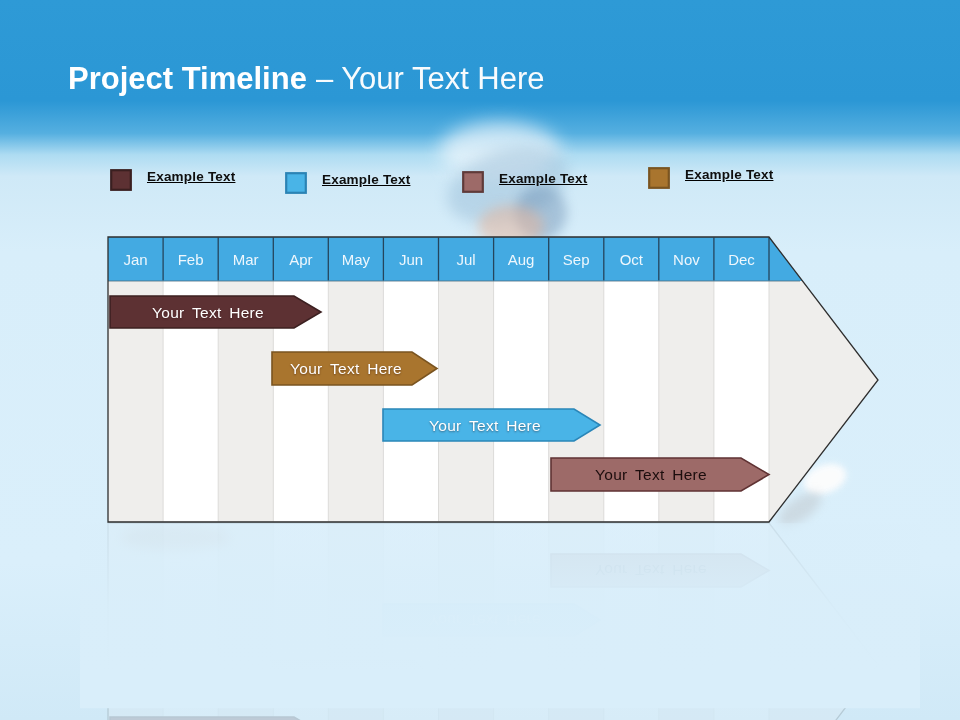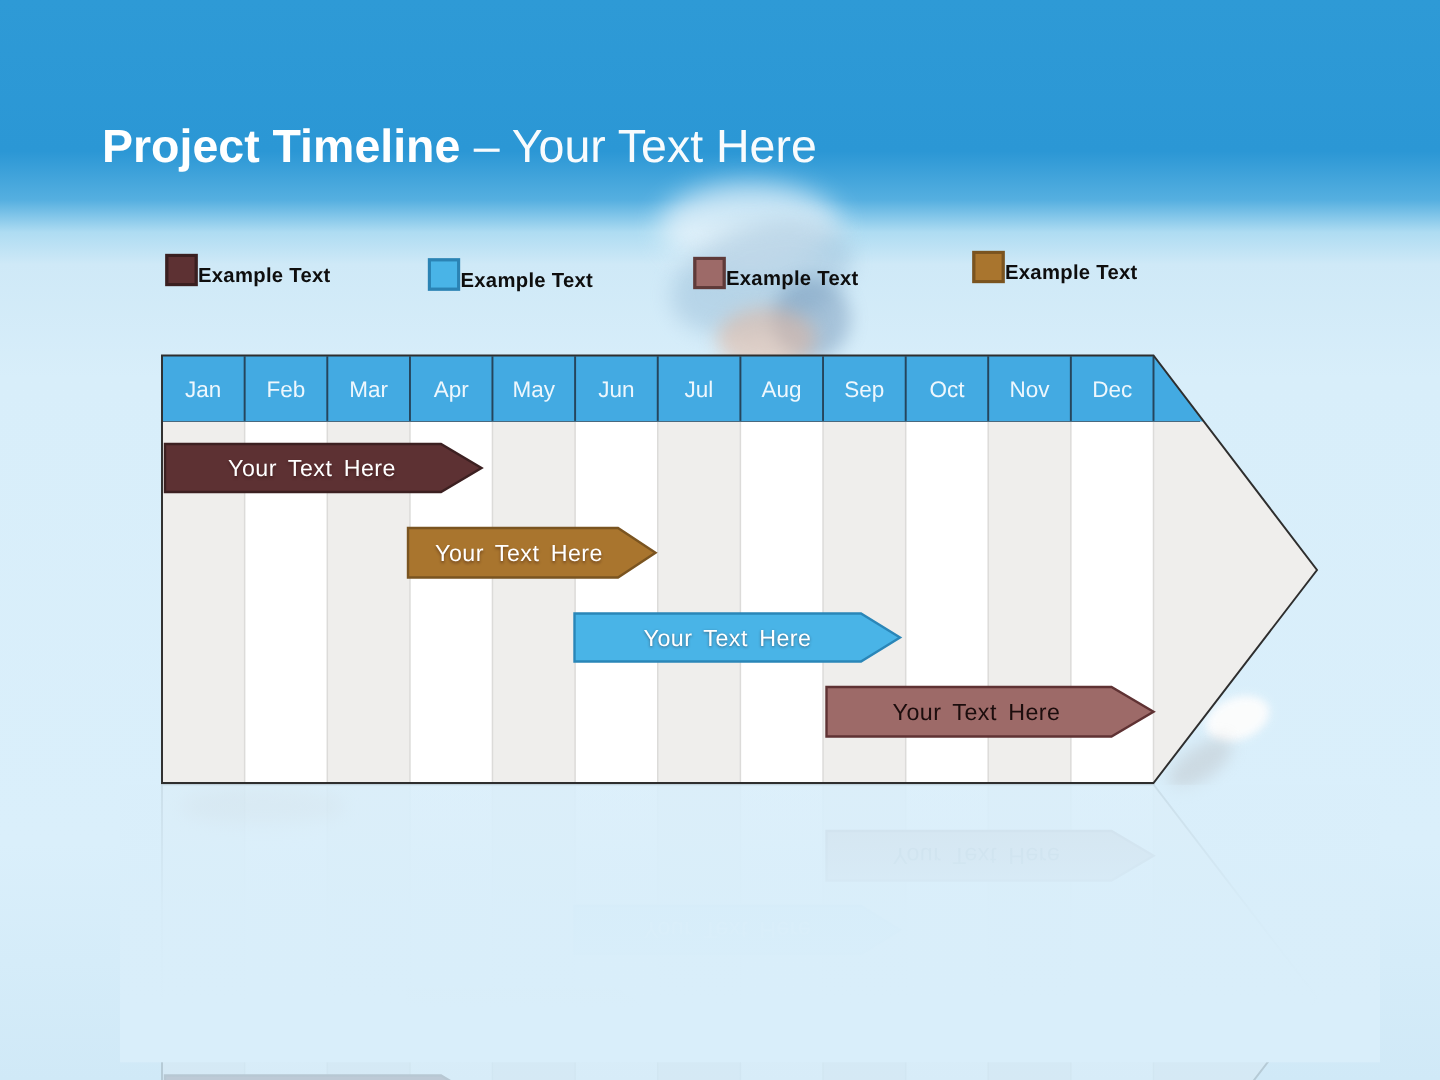--- a/index.html
+++ b/index.html
@@ -5,26 +5,26 @@
   html,body{margin:0;padding:0;}
   body{width:960px;height:720px;overflow:hidden;font-family:"Liberation Sans",sans-serif;}
   .slide{
     position:relative;width:960px;height:720px;overflow:hidden;
     background:linear-gradient(180deg,
       #2e9ad6 0%, #2b97d5 14%, #55afe0 18.5%, #aedcf2 21.5%,
       #cfe9f7 24.5%, #d8eefa 35%, #daeffb 78%, #d0e9f7 100%);
   }
   .title{
     position:absolute;left:68px;top:61px;white-space:nowrap;
-    color:#ffffff;font-size:31px;line-height:1.15;margin-top:19px;
+    color:#ffffff;font-size:31px;line-height:1.15;
   }
   .t-main{font-weight:700;}
   .t-sub{font-weight:400;margin-left:9px;opacity:.97;}
   .legend{position:absolute;left:0;top:0;width:960px;height:0;}
-  .legend-item{position:absolute;display:flex;align-items:flex-end;}
+  .legend-item{position:absolute;display:flex;align-items:flex-start;gap:15px;text-decoration:underline;}
   .legend-item .lbl{font-size:13.5px;font-weight:700;color:#0e0e0e;letter-spacing:.2px;white-space:nowrap;}
   .legend-item svg{display:block;}
   
   .blob{position:absolute;border-radius:50%;pointer-events:none;}
   .chart-svg{position:absolute;left:0;top:0;}
   .month-label{font-size:15px;fill:#eef7fd;}
   .bar-label{font-size:15.5px;letter-spacing:.3px;word-spacing:3px;}
   .bar-label.lite{text-shadow:0 1px 2px rgba(40,10,10,.45);}
   svg text{font-family:"Liberation Sans",sans-serif;}
 </style>

